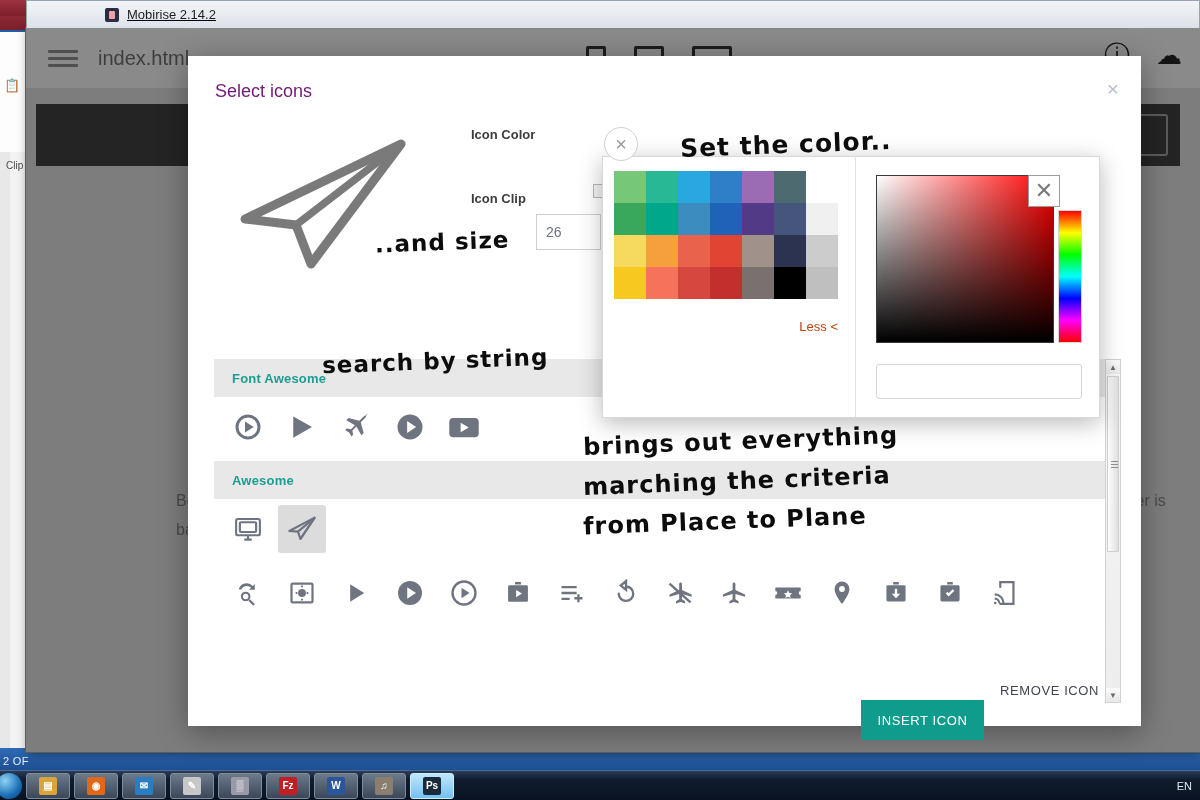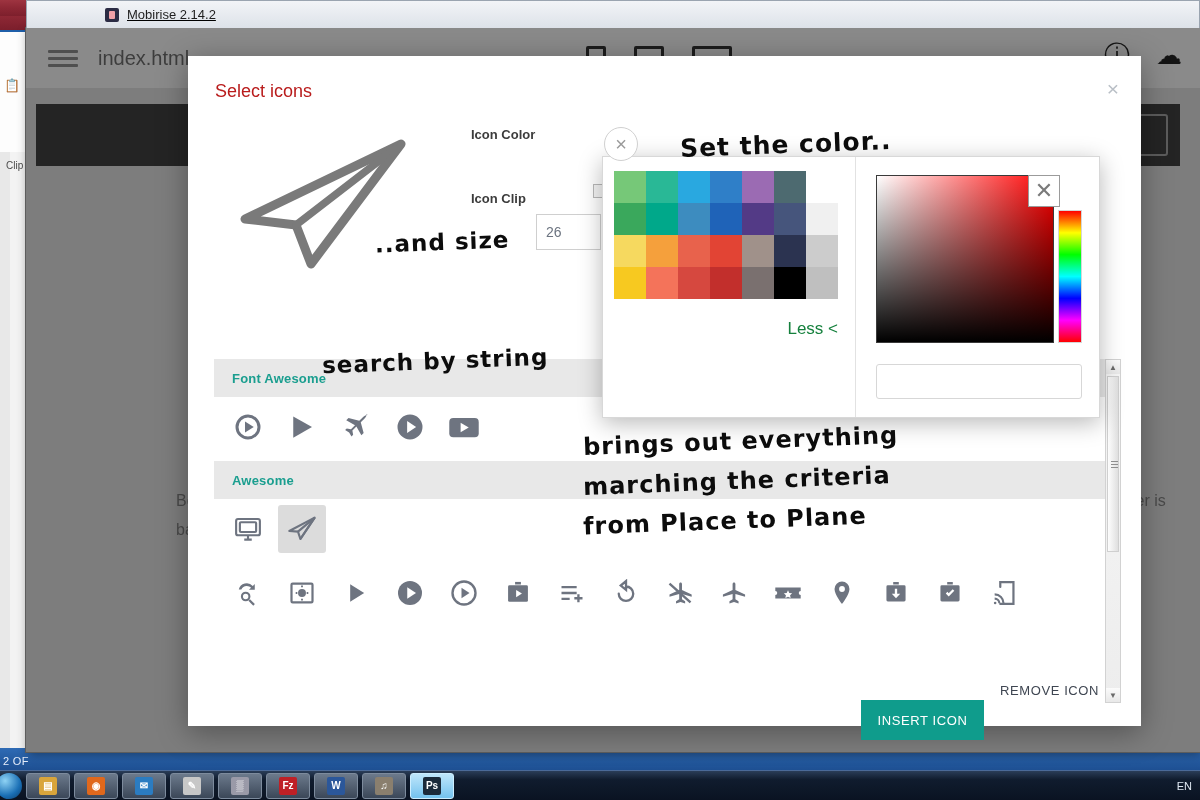--- a/index.html
+++ b/index.html
@@ -143,21 +143,21 @@
   }
 
   
   .modal {
     position: absolute; left: 188px; top: 56px; width: 953px; height: 670px;
     background: #ffffff;
     box-shadow: 0 6px 28px rgba(0,0,0,.35);
   }
   .modal-title {
     position: absolute; left: 27px; top: 25px;
-    font-size: 18px; color: #b91c1c; font-weight: 400;
+    font-size: 18px; color: #701a75; font-weight: 400;
   }
   .modal-x {
     position: absolute; right: 22px; top: 22px;
     font-size: 21px; color: #b9bfc6; cursor: pointer; line-height: 1;
   }
 
   .preview-plane { position: absolute; left: 40px; top: 70px; width: 190px; height: 150px; }
 
   .field-label {
     position: absolute; font-size: 13px; font-weight: bold; color: #3c3c3c;
@@ -252,21 +252,21 @@
   }
   .cp-left { width: 253px; position: relative; border-right: 1px solid #e2e2e2; }
   .cp-right { flex: 1; position: relative; }
   .swatches {
     position: absolute; left: 11px; top: 14px;
     display: grid; grid-template-columns: repeat(7, 32px); grid-auto-rows: 32px;
   }
   .swatch { width: 32px; height: 32px; cursor: pointer; }
   .cp-less {
     position: absolute; right: 17px; top: 162px;
-    font-size: 17px; color: #15803d; cursor: pointer;
+    font-size: 13px; color: #c2410c; cursor: pointer;
   }
   .cp-x {
     position: absolute; left: 1px; top: -30px; width: 34px; height: 34px;
     border-radius: 50%; background: #fff; border: 1px solid #d0d0d0;
     display: flex; align-items: center; justify-content: center;
     font-size: 20px; color: #9a9a9a; cursor: pointer;
   }
   .sat-box {
     position: absolute; left: 20px; top: 18px; width: 178px; height: 168px;
     background:

